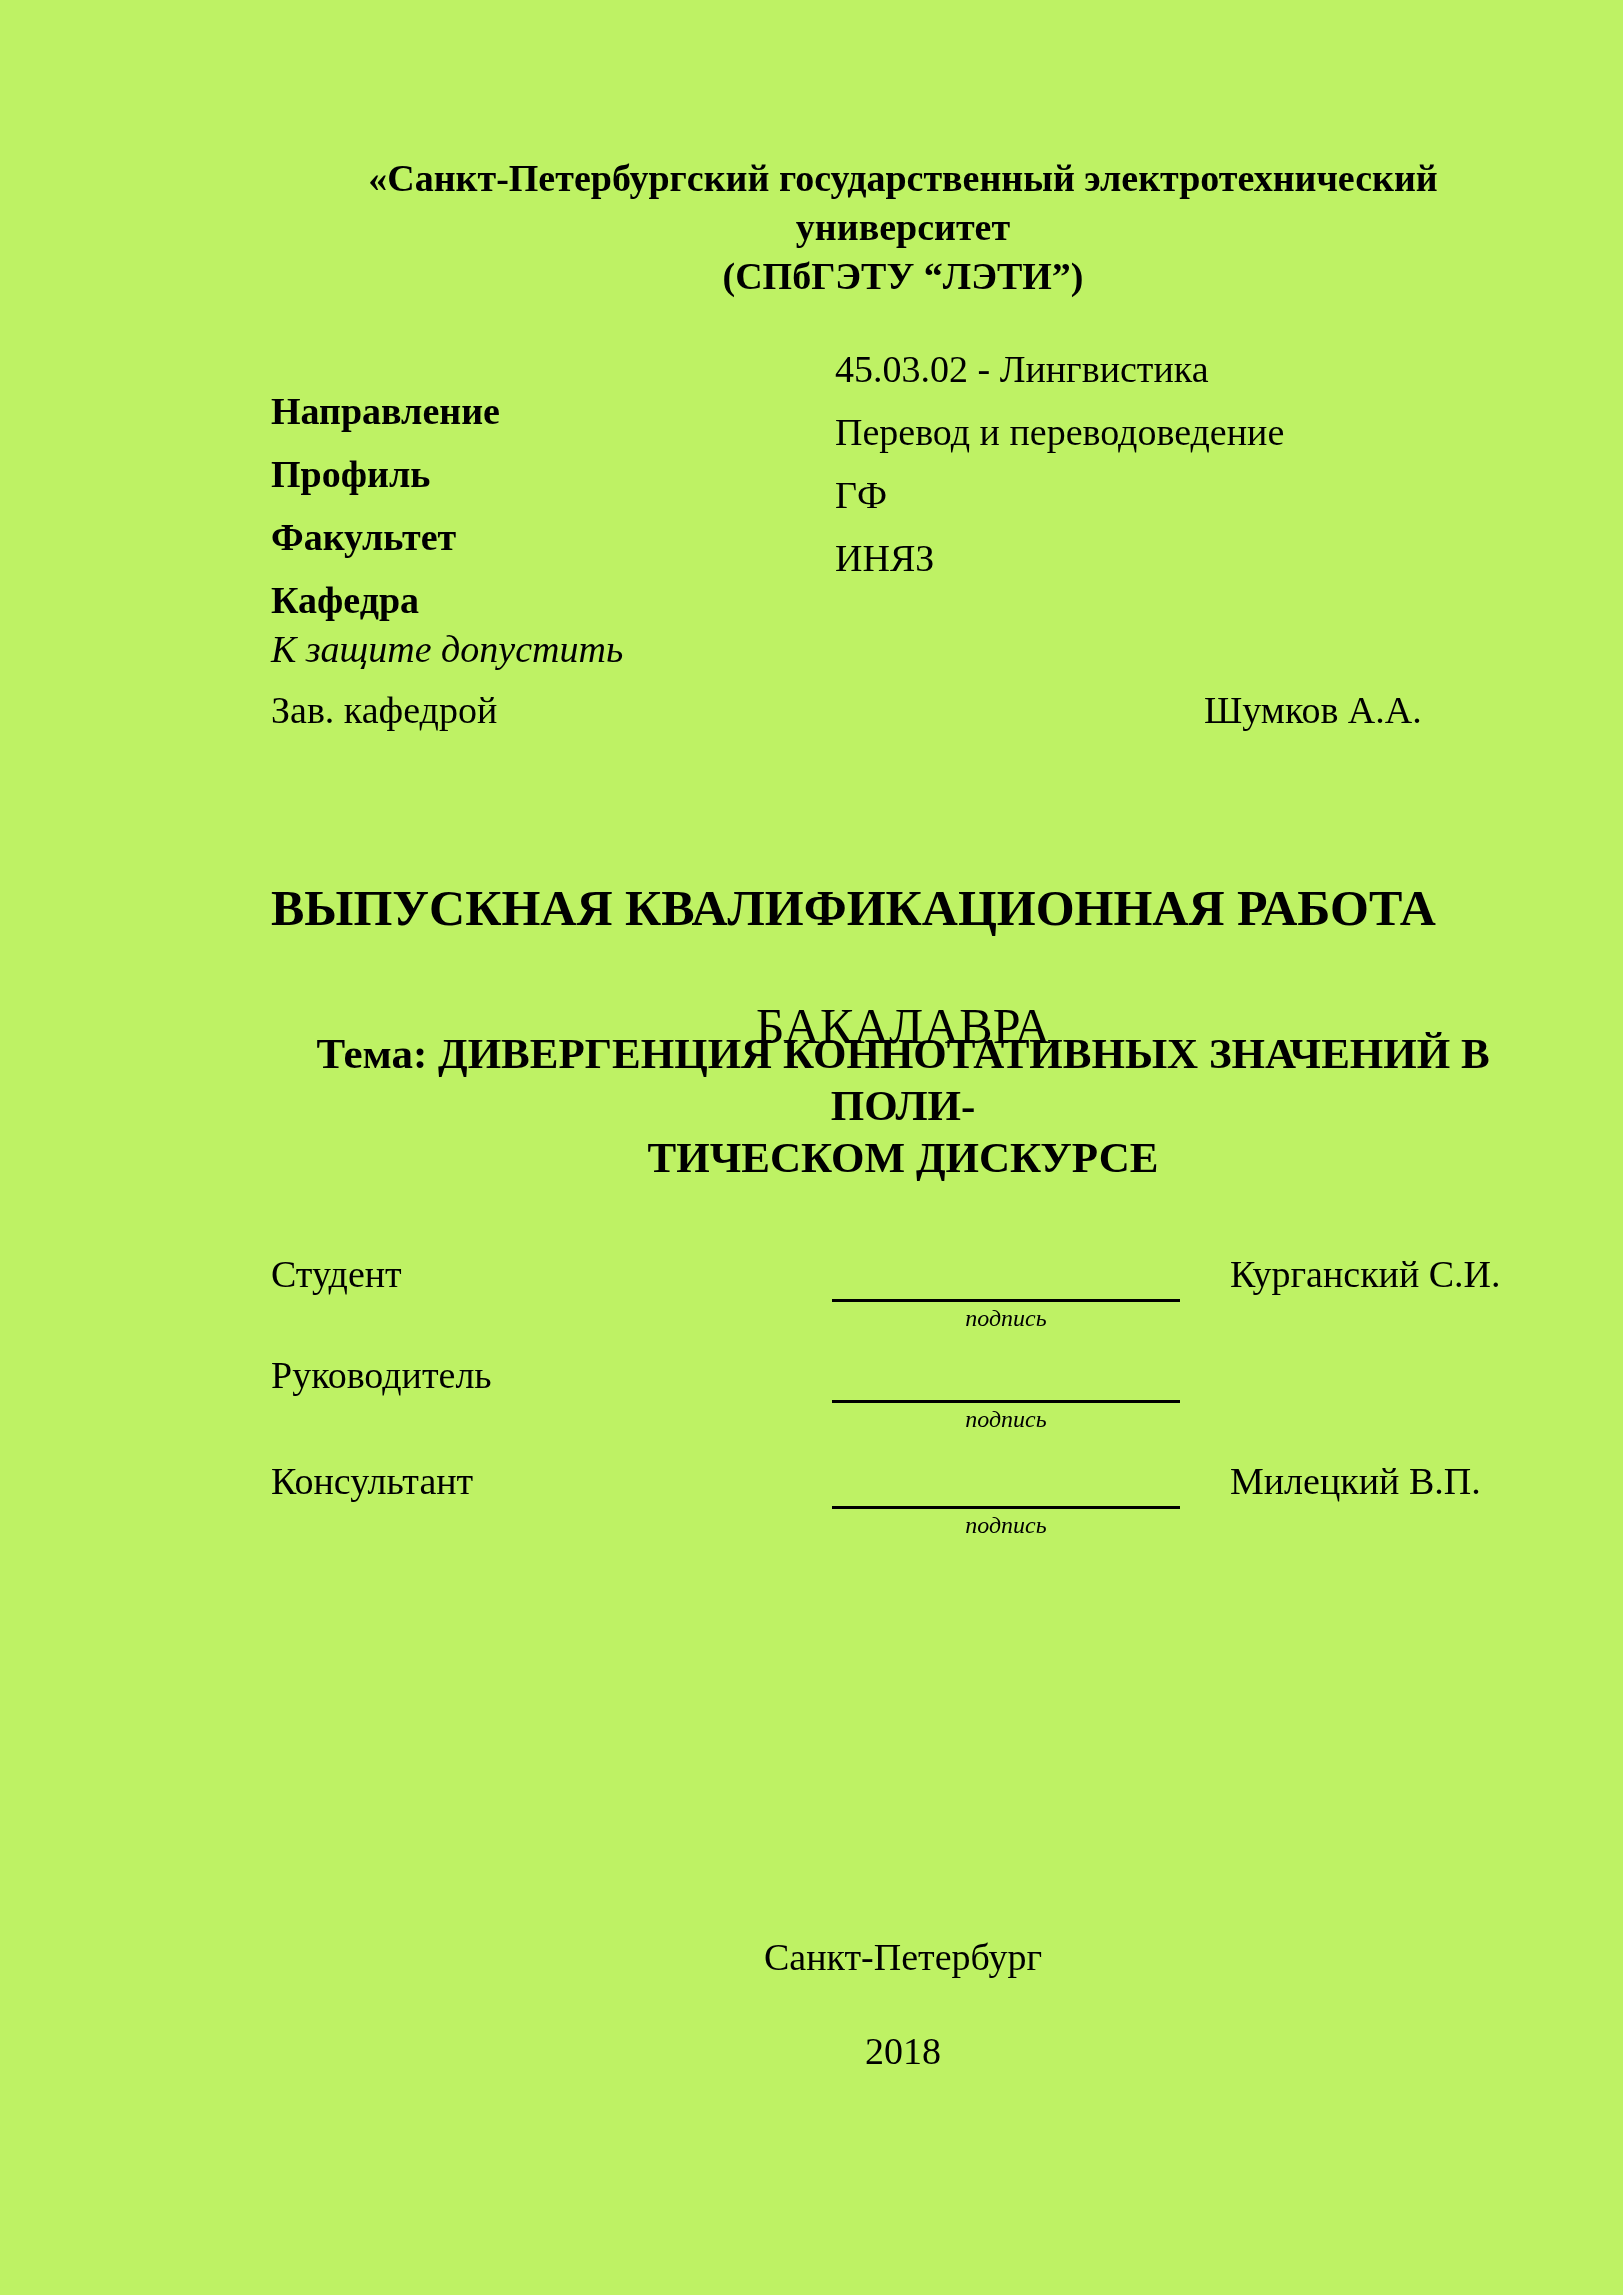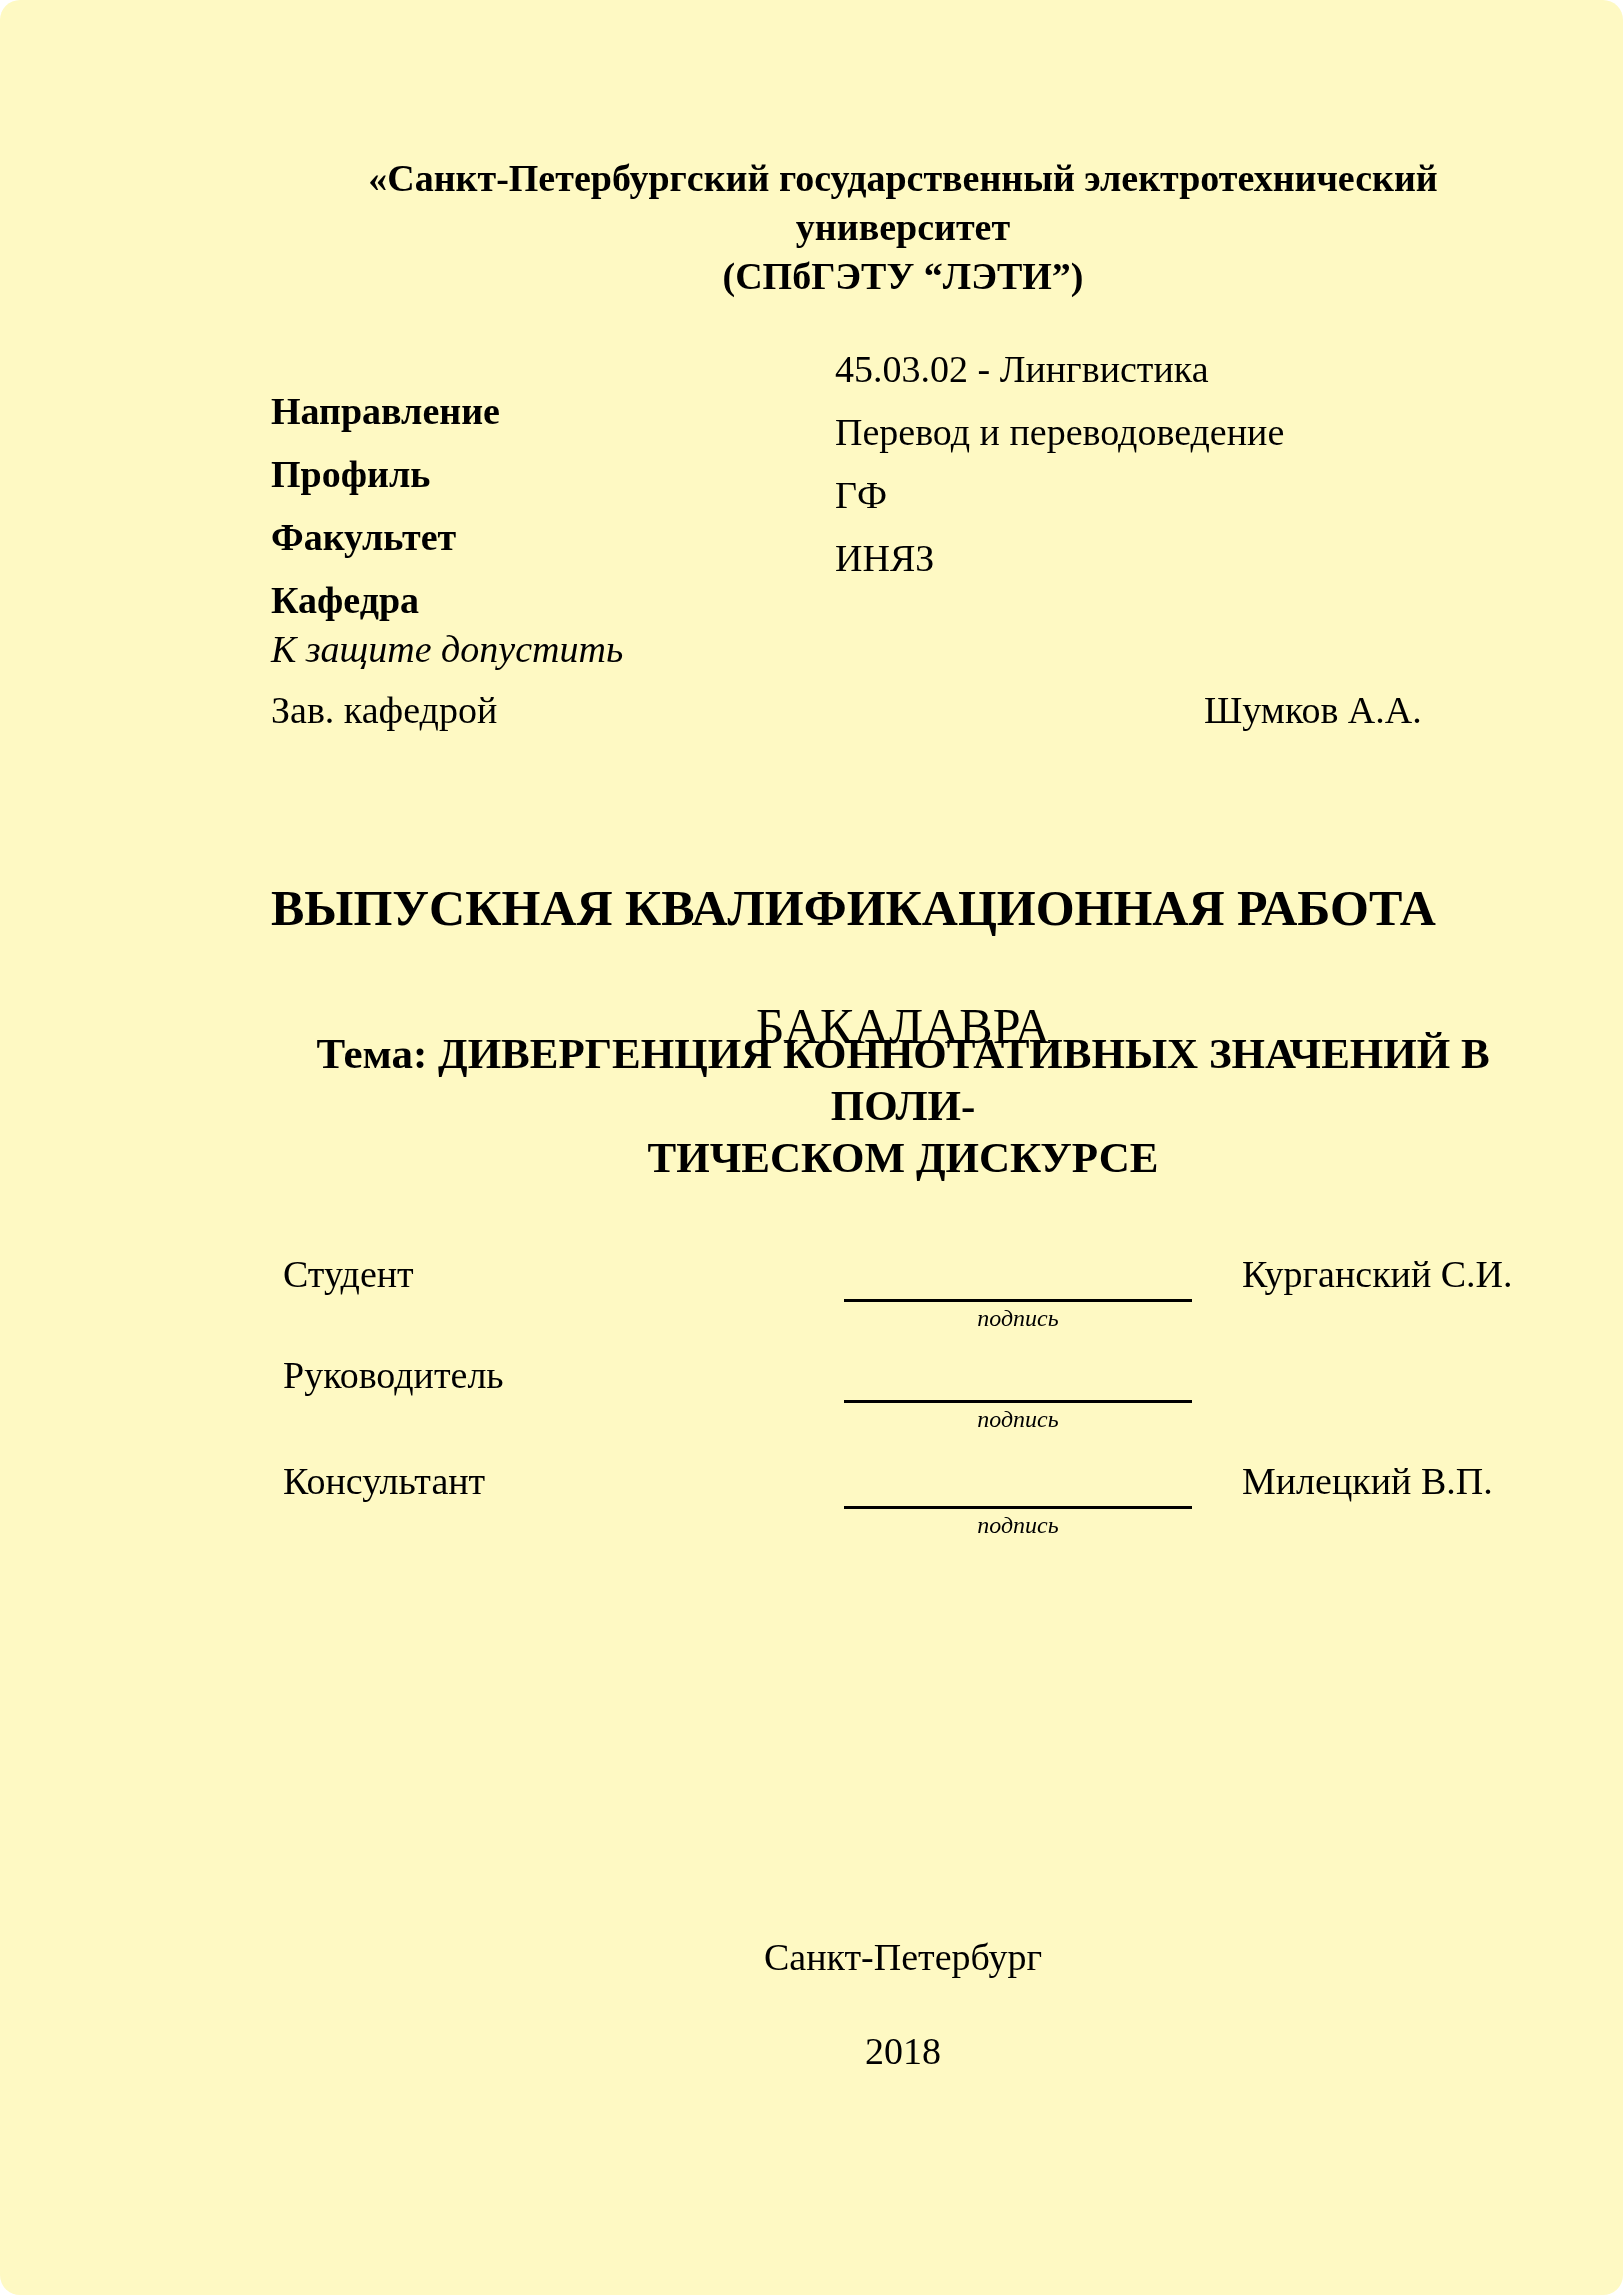--- a/index.html
+++ b/index.html
@@ -1,20 +1,20 @@
 <!DOCTYPE html>
 <html style="font-size:12.6px"><head>
 <meta charset="utf-8">
 <style>
   html,body{margin:0;padding:0;}
   body{
     width:1623px;height:2295px;background:#ffffff;color:#000;
     font-family:"Liberation Serif","DejaVu Serif",serif;
   }
-  .page{position:relative;width:1623px;height:2295px;background:#fef9c3;overflow:hidden;border-radius:20px;}
+  .page{position:relative;width:1623px;height:2295px;background:#bef264;overflow:hidden;}
   .content{position:absolute;left:271px;top:0;width:1264px;height:100%;}
 
   .abs{position:absolute;left:0;width:100%;}
 
   
   .uni-header{top:154px;text-align:center;font-weight:bold;font-size:38px;line-height:49px;}
 
   
   .fields{top:348px;display:flex;flex-direction:column;}
   .field-row{display:flex;height:63px;align-items:flex-start;font-size:38px;line-height:43px;}
@@ -25,21 +25,21 @@
   .admit-phrase{top:628px;font-style:italic;font-size:38px;line-height:43px;}
   .admit-row{top:689px;font-size:38px;line-height:43px;}
   .admit-name{position:absolute;left:933px;top:0;white-space:nowrap;}
 
   
   .work-title-1{top:878px;text-align:left;font-weight:bold;font-size:50px;line-height:60px;white-space:nowrap;}
   .work-title-2{top:996px;text-align:center;font-weight:normal;font-size:50px;line-height:60px;}
   .theme{top:1028px;text-align:center;font-weight:bold;font-size:43px;line-height:52px;}
 
   
-  .sig-row{height:94px;font-size:38px;line-height:43px;margin-left:12px;}
+  .sig-row{height:94px;font-size:38px;line-height:43px;}
   .sig-row.r1{top:1253px;}
   .sig-row.r2{top:1354px;}
   .sig-row.r3{top:1460px;}
   .sig-role{position:absolute;left:0;top:0;}
   .sig-line{position:absolute;left:561px;top:46px;width:348px;height:0;border-top:3.1px solid #000;}
   .sig-caption{position:absolute;left:561px;top:50px;width:348px;text-align:center;font-style:italic;font-size:24px;line-height:30px;}
   .sig-name{position:absolute;left:959px;top:0;white-space:nowrap;}
 
   
   .footer-city{top:1936px;text-align:center;font-size:38px;line-height:43px;}

